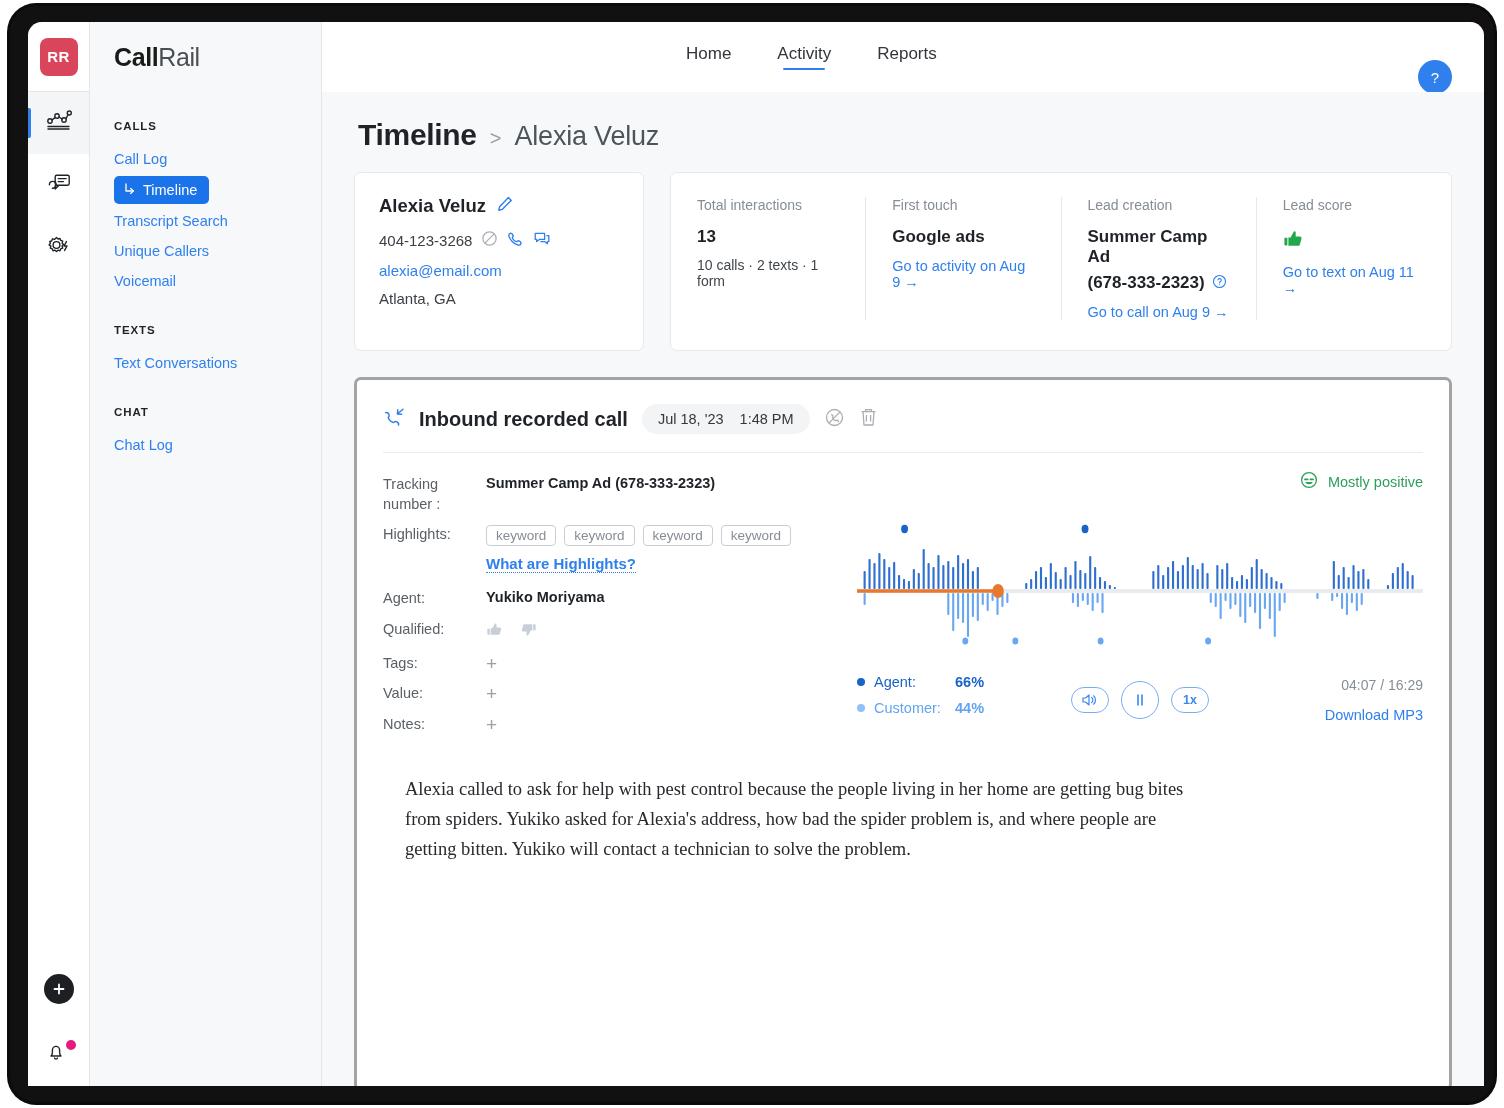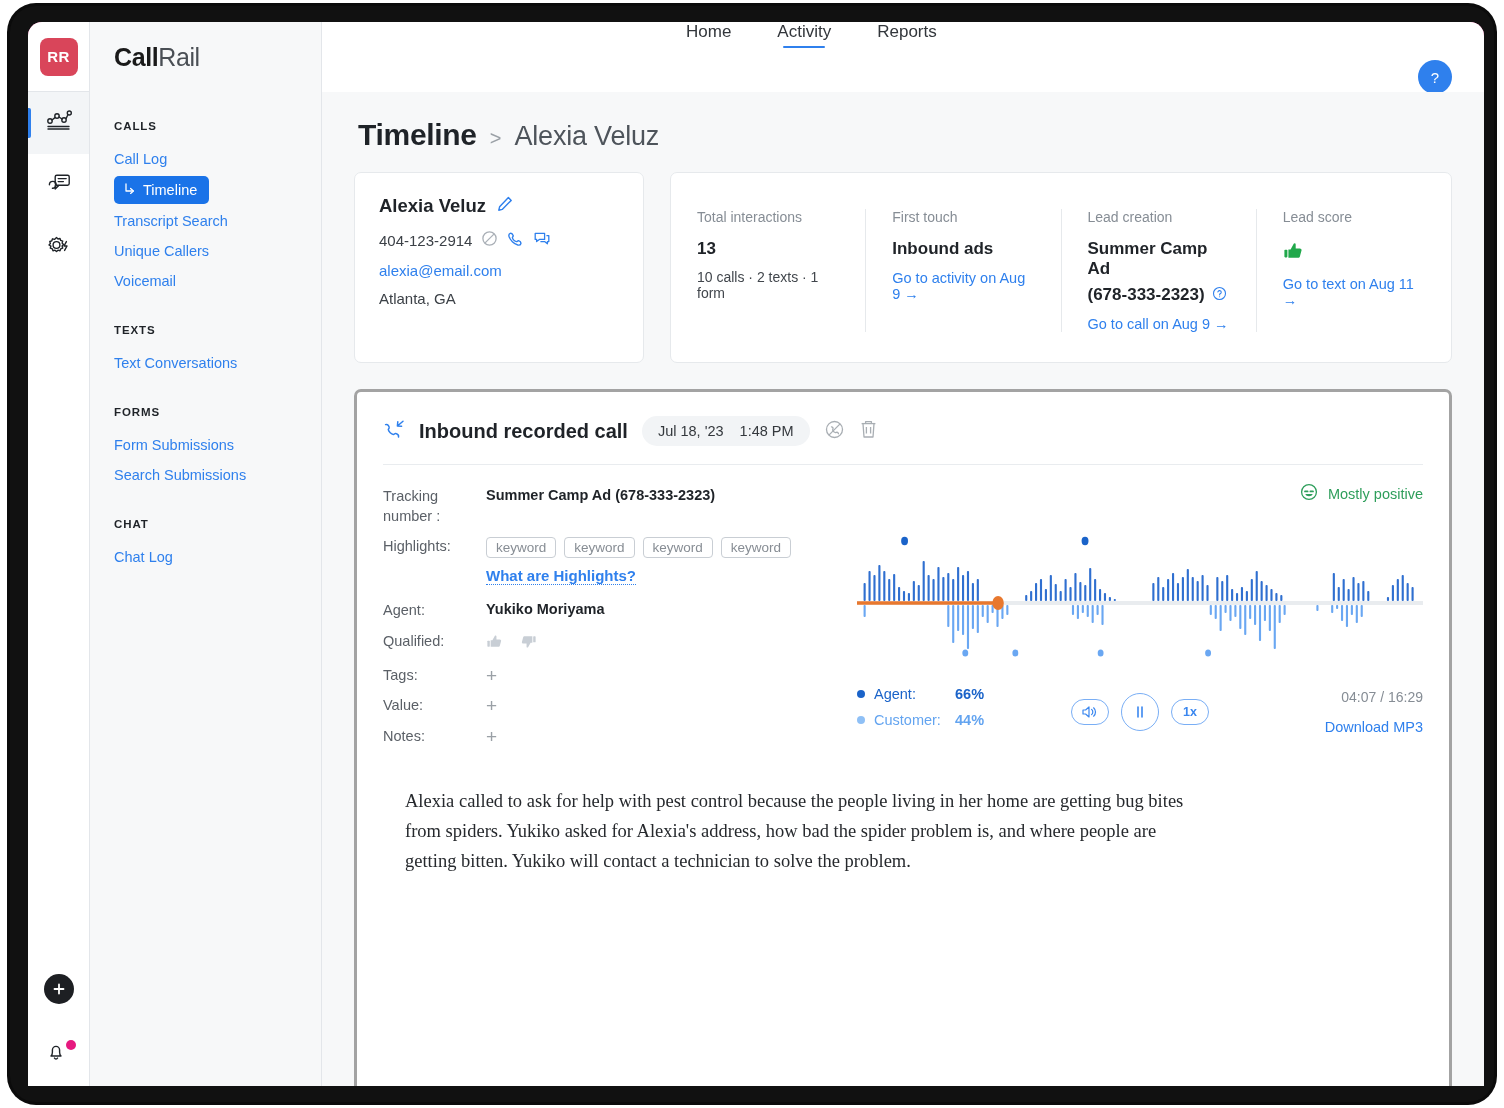--- a/index.html
+++ b/index.html
@@ -100,21 +100,21 @@
     display: inline-flex; align-items: center; gap: 7px;
     background: #1a73e8; color: #ffffff;
     border-radius: 5px; padding: 6px 12px 6px 9px;
     margin: 2px 0;
   }
 
   
   #topnav {
     position: absolute; left: 294px; top: 0; right: 0; height: 70px;
     background: #ffffff;
-    display: flex; align-items: flex-start;
+    display: flex; align-items: center;
   }
   #topnav-inner { display: flex; gap: 46px; margin-left: 364px; }
   .topnav-item {
     font-size: 17px; color: #32363b; cursor: pointer;
     position: relative; padding-bottom: 6px;
   }
   .topnav-item.active::after {
     content: ""; position: absolute; left: 6px; right: 6px; bottom: 0;
     height: 2.5px; background: #2f80ed; border-radius: 2px;
   }
@@ -151,21 +151,21 @@
   .contact-name { font-size: 18.5px; font-weight: 700; color: #1f2328; }
   .contact-phone-row {
     display: flex; align-items: center; gap: 9px; margin-top: 13px;
   }
   .contact-phone { font-size: 15px; color: #3c4147; }
   .contact-email {
     display: block; font-size: 15px; color: #2f80ed; margin-top: 11px; cursor: pointer;
   }
   .contact-loc { font-size: 15px; color: #3c4147; margin-top: 11px; }
 
-  #stats-card { flex: 1; display: flex; padding: 36px 0 30px 0; }
+  #stats-card { flex: 1; display: flex; padding: 24px 0 30px 0; }
   .stat {
     flex: 1; padding: 0 26px;
     border-right: 1px solid #e6e9ec;
   }
   .stat:last-child { border-right: none; }
   .stat-label { font-size: 14px; color: #868d95; margin-bottom: 14px; }
   .stat-value { font-size: 17px; font-weight: 700; color: #1f2328; }
   .stat-sub { font-size: 14px; color: #41464c; margin-top: 10px; }
   .stat-link {
     display: block; font-size: 14.5px; color: #2f80ed;
@@ -369,25 +369,20 @@
         <a class="nav-link">Transcript Search</a>
         <a class="nav-link">Unique Callers</a>
         <a class="nav-link">Voicemail</a>
       </div>
 
       <div class="nav-section">
         <div class="nav-heading">TEXTS</div>
         <a class="nav-link">Text Conversations</a>
       </div>
 
-      <div class="nav-section">
-        <div class="nav-heading">FORMS</div>
-        <a class="nav-link">Form Submissions</a>
-        <a class="nav-link">Search Submissions</a>
-      </div>
 
       <div class="nav-section">
         <div class="nav-heading">CHAT</div>
         <a class="nav-link">Chat Log</a>
       </div>
     </div>
 
     <div id="topnav">
       <div id="topnav-inner">
         <div class="topnav-item">Home</div>
@@ -410,21 +405,21 @@
         <div class="card" id="contact-card">
           <div class="contact-name-row">
             <span class="contact-name">Alexia Veluz</span>
             <span>
               <svg width="18" height="18" viewBox="0 0 18 18" fill="none" stroke="#2f80ed" stroke-width="1.4" stroke-linejoin="round">
                 <path d="M12.4 2.6 L15.2 5.4 L6.2 14.4 L2.8 15.2 L3.6 11.8 Z"></path>
               </svg>
             </span>
           </div>
           <div class="contact-phone-row">
-            <span class="contact-phone">404-123-2914</span>
+            <span class="contact-phone">404-123-3268</span>
             <span>
               <svg width="17" height="17" viewBox="0 0 17 17" fill="none" stroke="#aab0b7" stroke-width="1.3">
                 <circle cx="8.5" cy="8.5" r="6.6"></circle>
                   <path d="M4.1 12.9 L12.9 4.1"></path>
               </svg>
             </span>
             <span>
               <svg width="17" height="17" viewBox="0 0 17 17" fill="none" stroke="#2f80ed" stroke-width="1.4" stroke-linejoin="round">
                 <path d="M3.2 3.4 c2-.6 2.6 1.2 3 2.2 .3.9-.9 1.3-.8 2 .3 1.8 2.5 3.7 4.2 4 .7.1 1-1.1 1.9-.9 1 .3 2.9 1 2.3 3-.3 1-1.7 1.6-3 1.3 C7.1 14 3 10 2 6.4 1.7 5.1 2.2 3.7 3.2 3.4z"></path>
               </svg>
@@ -443,21 +438,21 @@
         <div class="card" id="stats-card">
 
           <div class="stat">
             <div class="stat-label">Total interactions</div>
             <div class="stat-value">13</div>
             <div class="stat-sub">10 calls · 2 texts · 1 form</div>
           </div>
 
           <div class="stat">
             <div class="stat-label">First touch</div>
-            <div class="stat-value">Inbound ads</div>
+            <div class="stat-value">Google ads</div>
             <a class="stat-link">Go to activity on Aug 9 →</a>
           </div>
 
           <div class="stat">
             <div class="stat-label">Lead creation</div>
             <div class="stat-value">Summer Camp Ad</div>
             <div class="stat-value-row" style="margin-top:6px">
               <span class="stat-value">(678-333-2323)</span>
               <span>
                 <svg width="15" height="15" viewBox="0 0 15 15" fill="none" stroke="#2f80ed" stroke-width="1.1">

